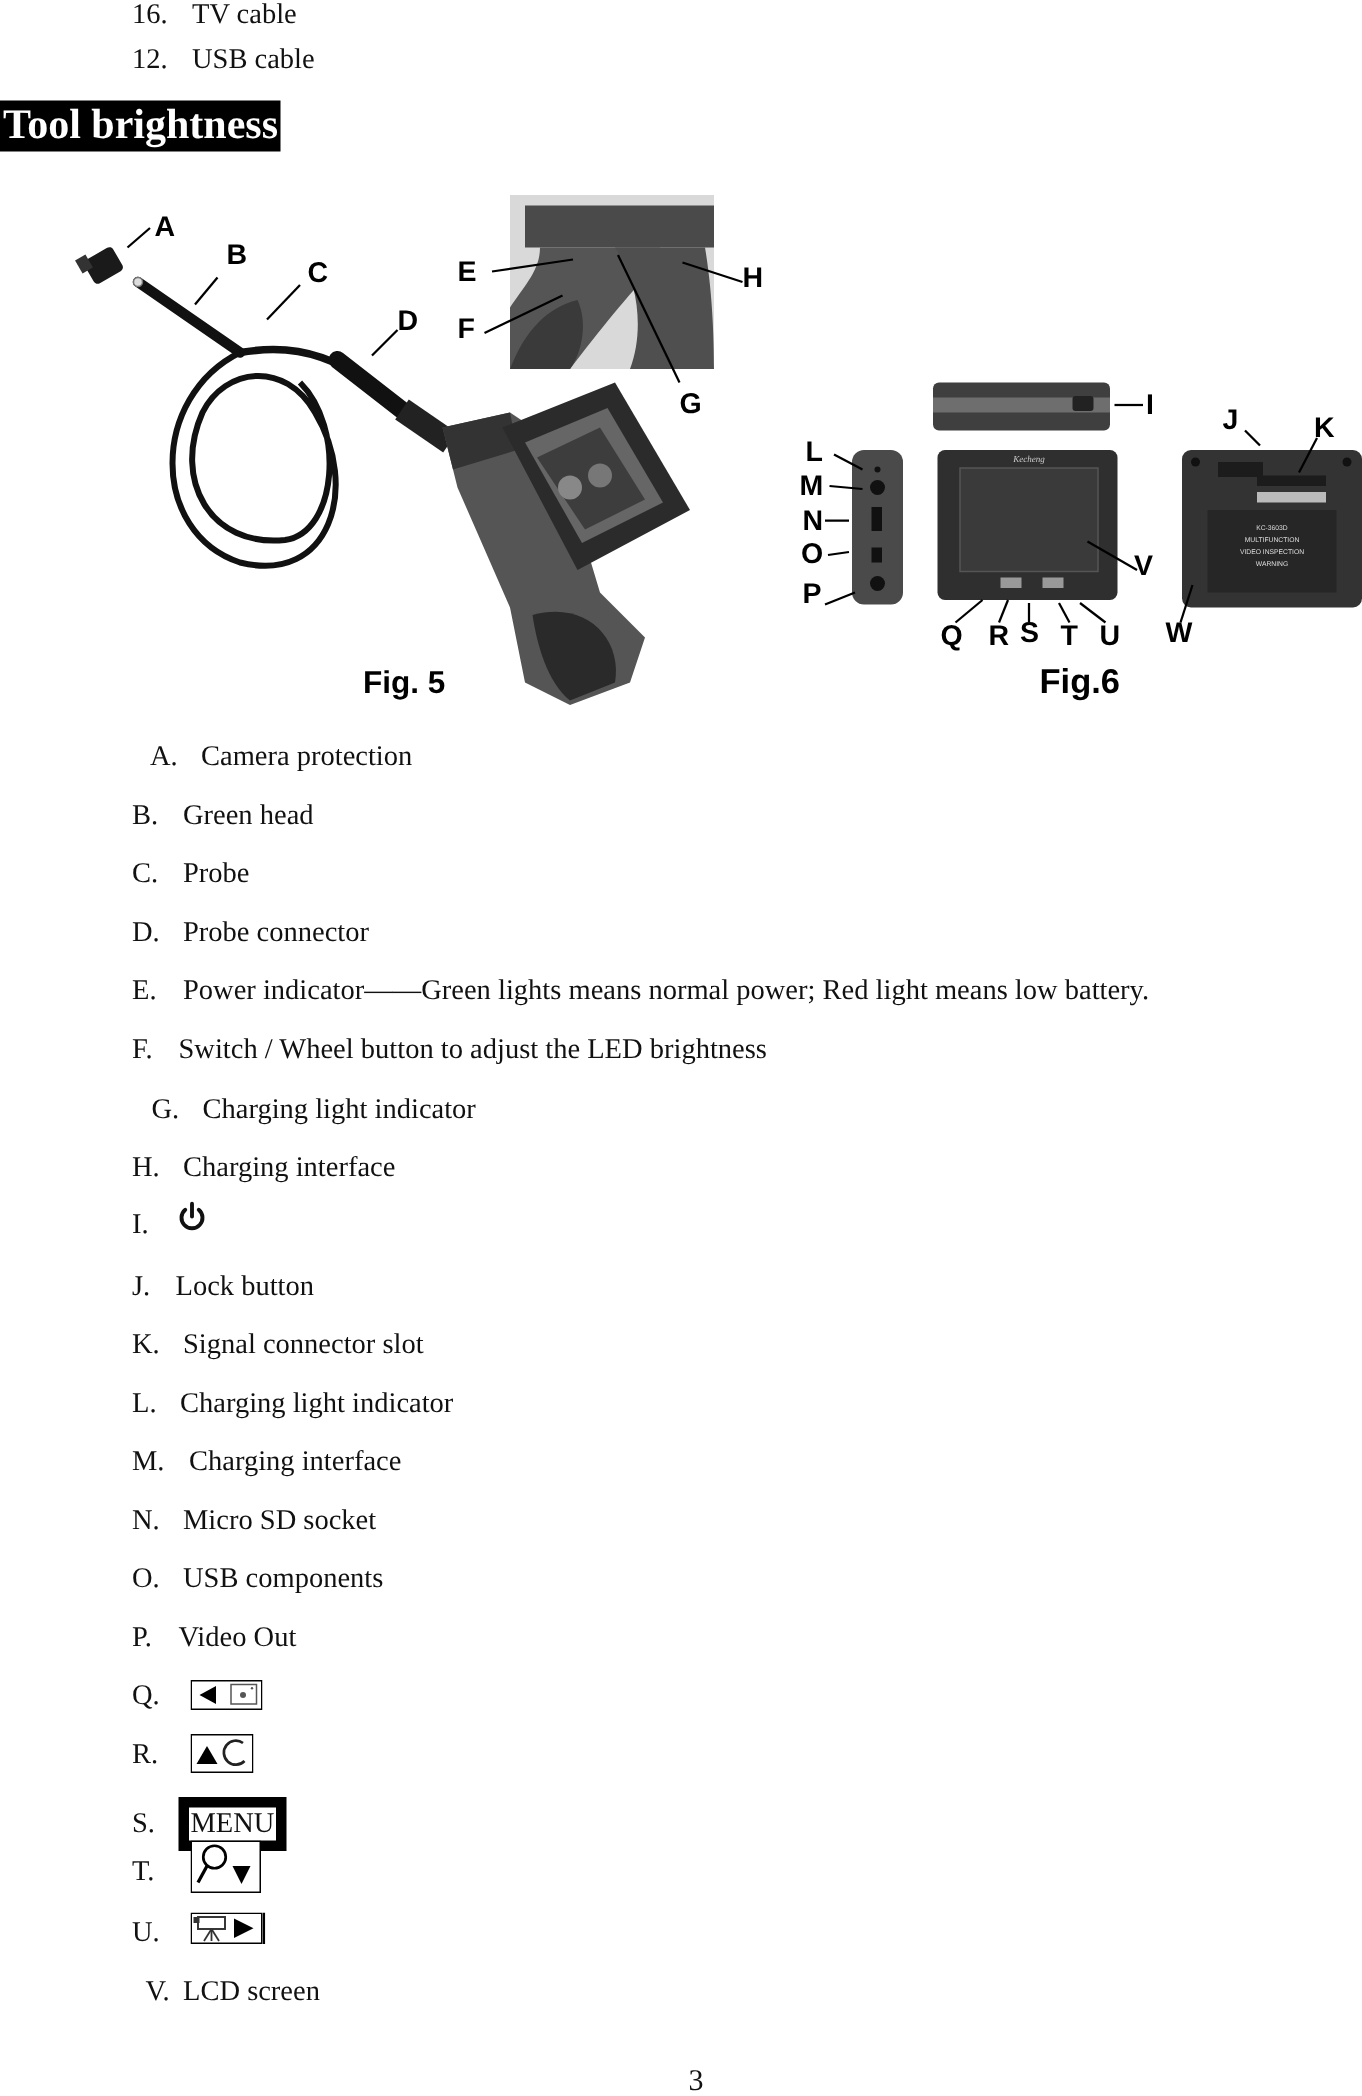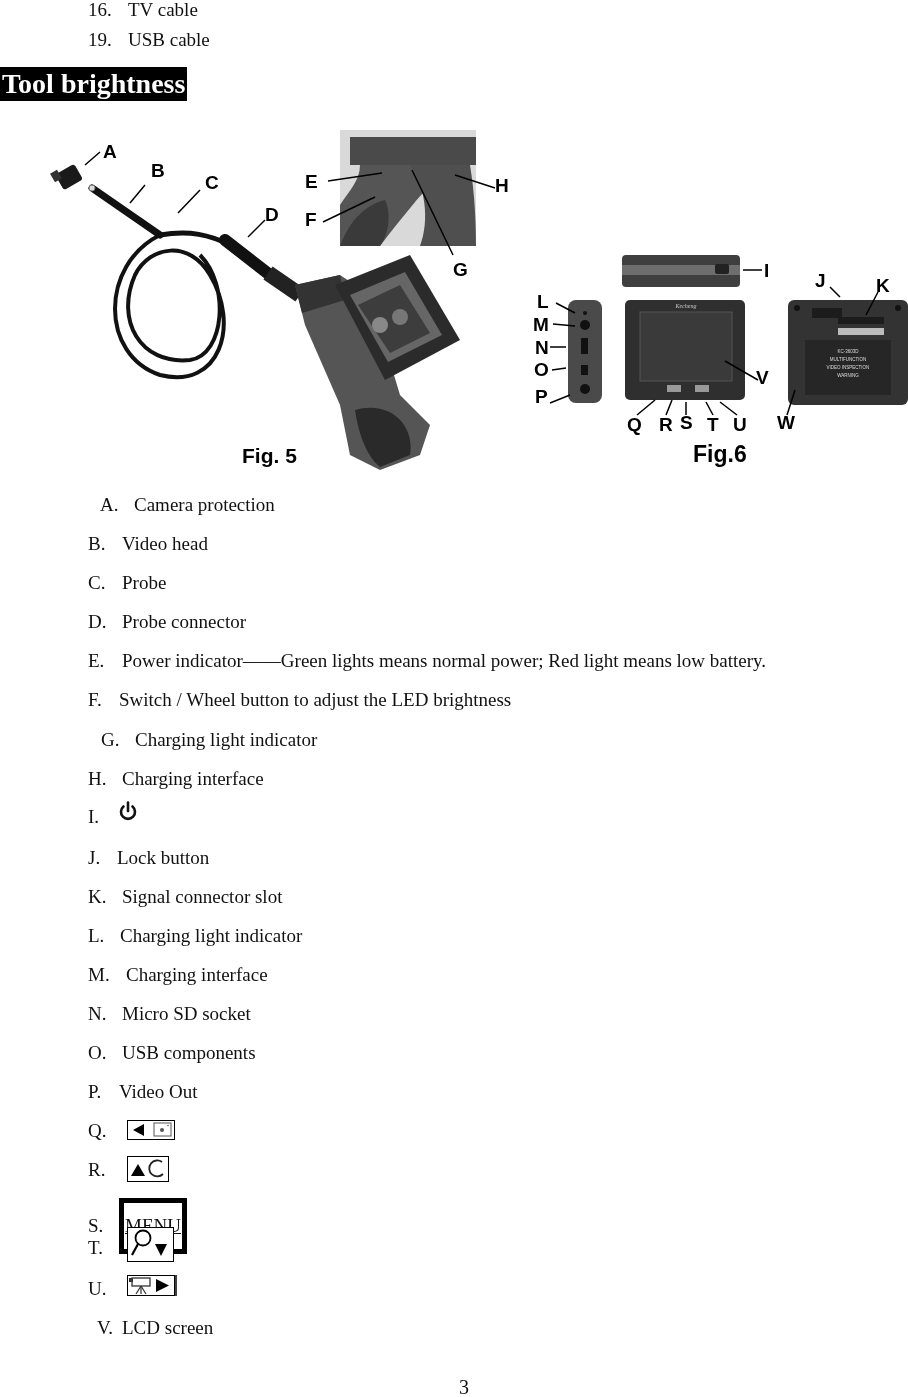--- a/index.html
+++ b/index.html
@@ -20,33 +20,33 @@
     font-size: 21px; color: #000;
   }
   .callout {
     font-family: "Liberation Sans", "DejaVu Sans", sans-serif; font-weight: bold;
     font-size: 19px; color: #000; position: absolute; line-height: 20px;
   }
   .items { left: 88px; font-size: 19px; }
   .item { position: absolute; left: 0; white-space: nowrap; line-height: 22px; }
   .item .letter { display: inline-block; width: 34px; }
   .menu-box {
-    display: inline-block; border: 5px solid #000000; padding: 12px 1px; line-height: 22px;
-    font-family: "Liberation Serif", serif; font-size: 19px; text-decoration: underline;
+    display: inline-block; border: 7px solid #000000; padding: 0 1px; line-height: 22px;
+    font-family: "Liberation Serif", serif; font-size: 19px;
   }
   .page-num { left: 459px; top: 1376px; font-size: 20px; }
 </style>
 </head>
 <body>
 
 <div class="abs top-list" style="top:0;">
   <span class="num">16.</span><span>TV cable</span>
 </div>
 <div class="abs top-list" style="top:30px;">
-  <span class="num">19.</span><span>USB cable</span>
+  <span class="num">12.</span><span>USB cable</span>
 </div>
 
 <div class="abs heading">Tool brightness</div>
 
 <div class="abs figure-area">
   <svg width="870" height="350" viewBox="0 0 870 350">
 
     <g>
       <rect x="18" y="43" width="22" height="18" rx="3" fill="#1a1a1a" transform="rotate(-30 29 52)"></rect>
       <rect x="12" y="46" width="8" height="10" fill="#333" transform="rotate(-30 16 51)"></rect>
@@ -178,21 +178,21 @@
   <span class="callout" style="left:640px; top:288px;">S</span>
   <span class="callout" style="left:667px; top:290px;">T</span>
   <span class="callout" style="left:693px; top:290px;">U</span>
   <span class="callout" style="left:716px; top:243px;">V</span>
   <span class="callout" style="left:737px; top:288px;">W</span>
   <span class="abs fig-label" style="left:653px; top:316px; font-size:23px;">Fig.6</span>
 </div>
 
 <div class="abs items" style="top:0; width:820px; height:1397px;">
   <div class="item" style="top:494px;margin-left:12px;"><span class="letter">A.</span><span>Camera protection</span></div>
-  <div class="item" style="top:533px;"><span class="letter">B.</span><span>Video head</span></div>
+  <div class="item" style="top:533px;"><span class="letter">B.</span><span>Green head</span></div>
   <div class="item" style="top:572px;"><span class="letter">C.</span><span>Probe</span></div>
   <div class="item" style="top:611px;"><span class="letter">D.</span><span>Probe connector</span></div>
   <div class="item" style="top:689px;"><span class="letter" style="width:31px;">F.</span><span>Switch / Wheel button to adjust the LED brightness</span></div>
   <div class="item" style="top:650px;"><span class="letter">E.</span><span>Power indicator——Green lights means normal power; Red light means low battery.</span></div>
   <div class="item" style="top:729px;margin-left:13px;"><span class="letter">G.</span><span>Charging light indicator</span></div>
   <div class="item" style="top:768px;"><span class="letter">H.</span><span>Charging interface</span></div>
   <div class="item" style="top:806px;">
     <span class="letter" style="width:24px;">I.</span>
     <svg width="22" height="22" viewBox="0 0 22 22" style="vertical-align:top; margin-top:-6px;">
       <path d="M6.5 6.5 A7 7 0 1 0 15.5 6.5" fill="none" stroke="#111" stroke-width="2.6" stroke-linecap="round"></path>

